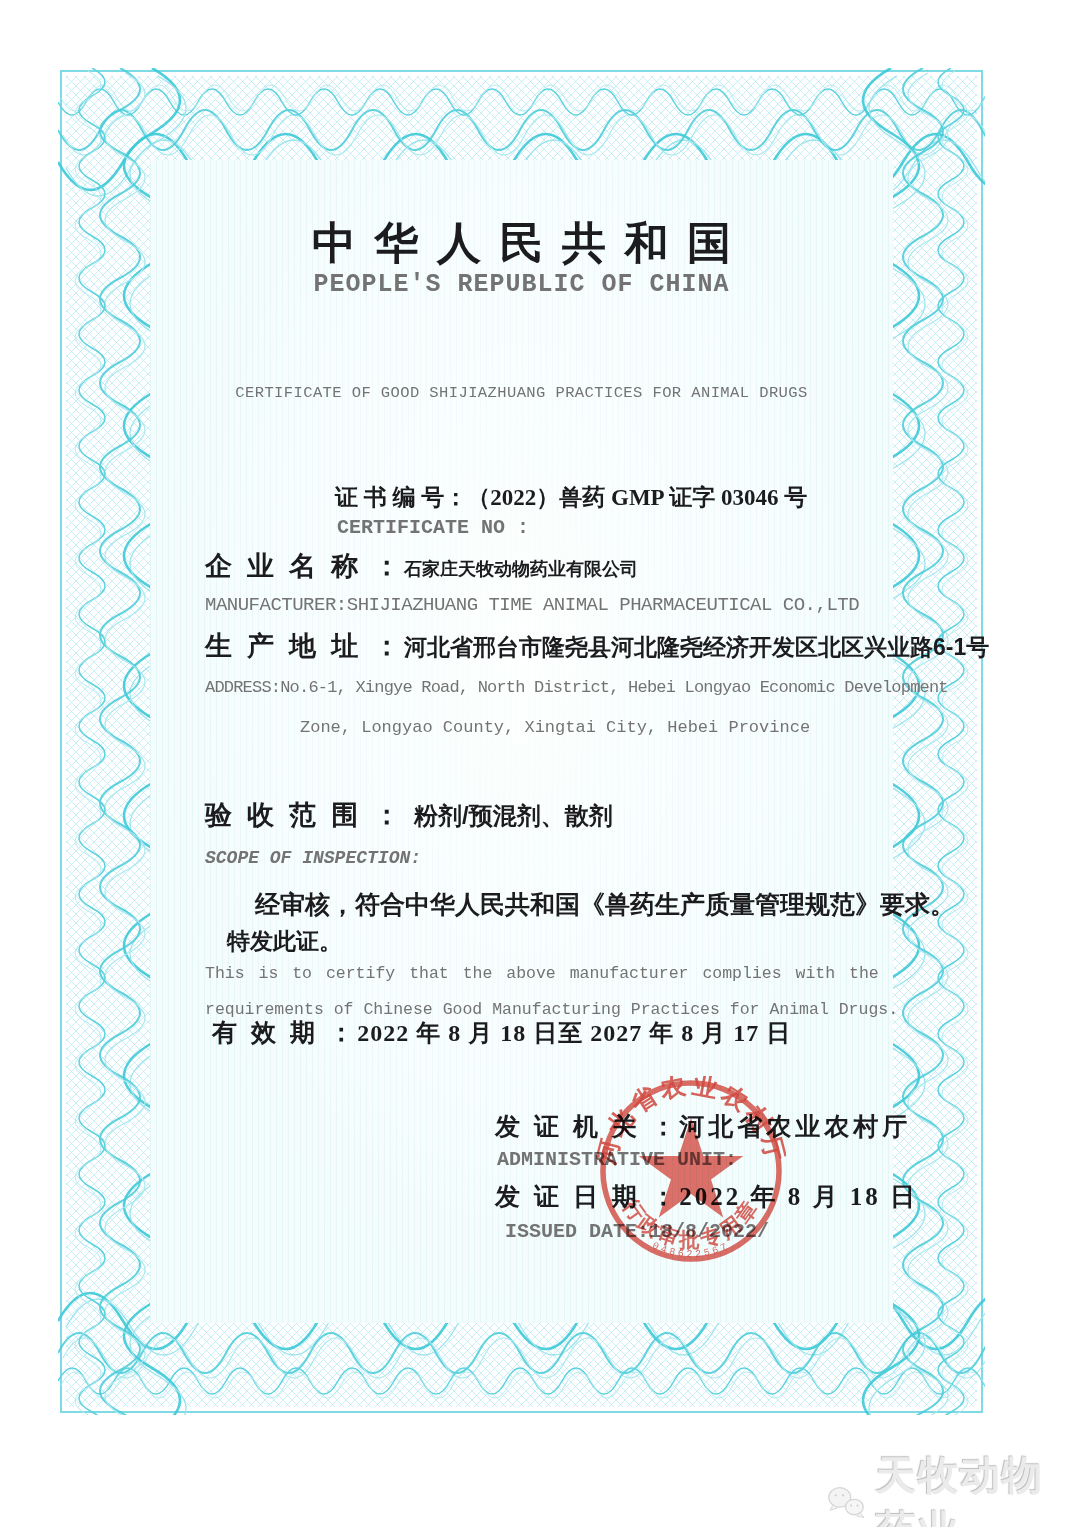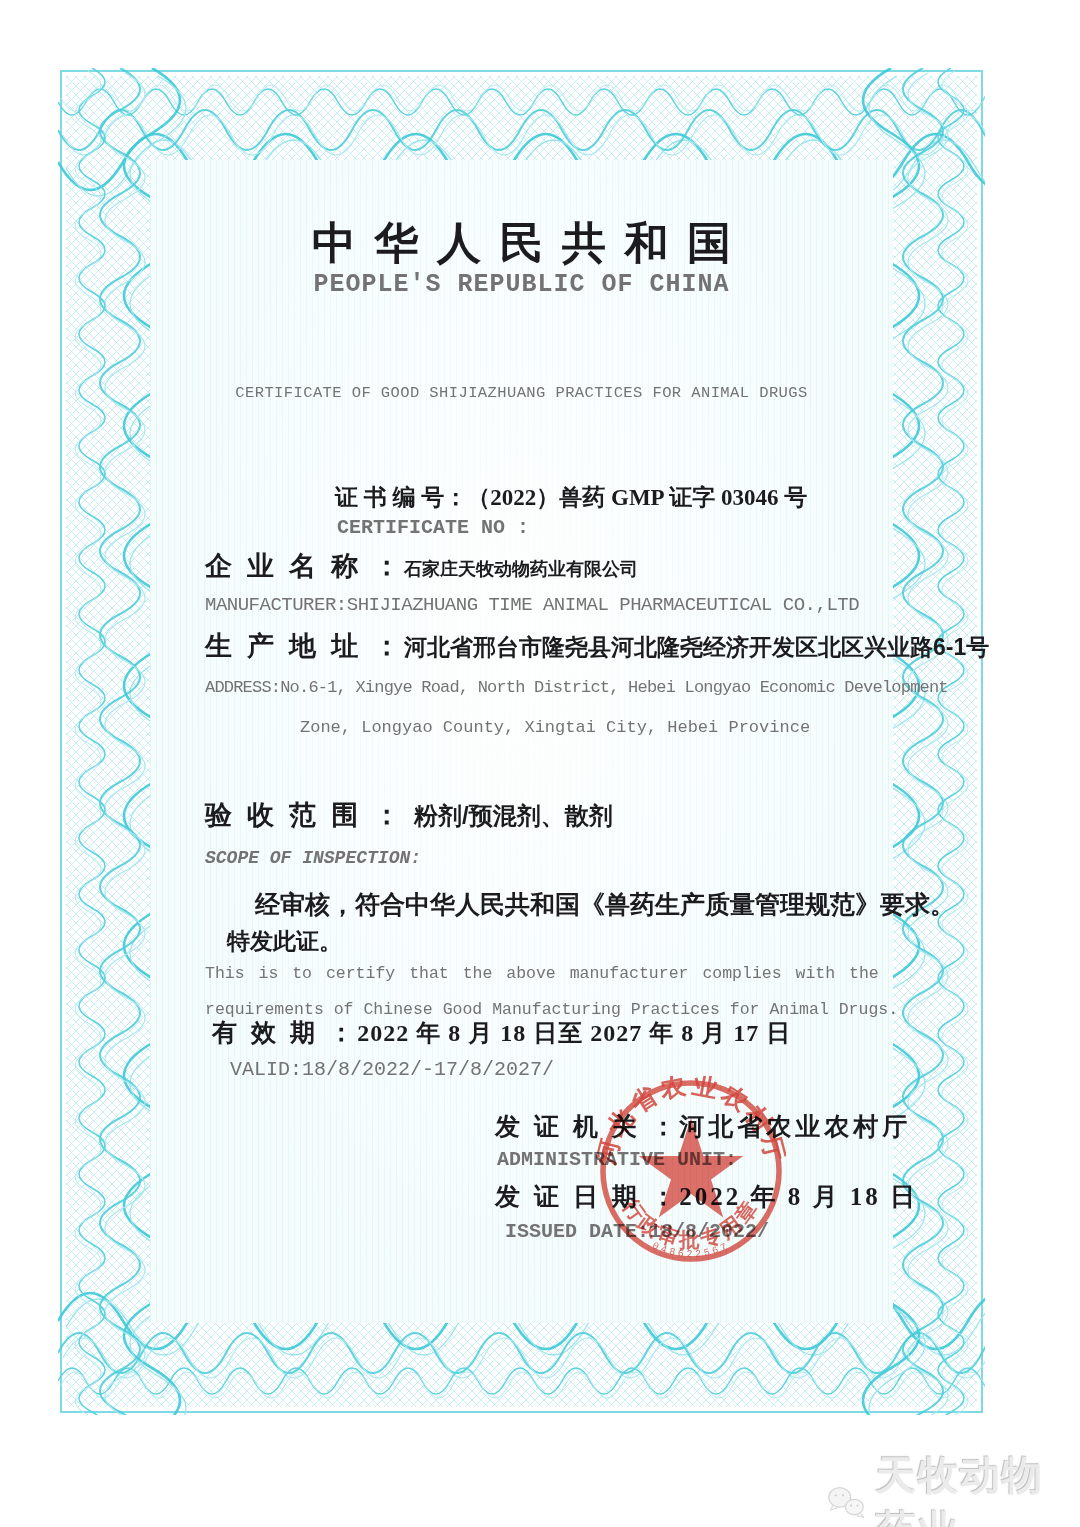--- a/index.html
+++ b/index.html
@@ -143,21 +143,20 @@
     <div class="line mono l-scope-en">SCOPE OF INSPECTION:</div>
 
     <div class="line cn l-stmt-cn1">经审核，符合中华人民共和国《兽药生产质量管理规范》要求。</div>
     <div class="line cn l-stmt-cn2">特发此证。</div>
     <div class="line mono l-stmt-en1">This is to certify that the above manufacturer complies with the</div>
     <div class="line mono l-stmt-en2">requirements of Chinese Good Manufacturing Practices for Animal Drugs.</div>
 
     <div class="line l-valid-cn">
       <span class="hei cnlabel">有 效 期 ：</span><span class="cn cnvalue">2022 年 8 月 18 日至 2027 年 8 月 17 日</span>
     </div>
-    <div class="line mono l-valid-en">VALID:18/8/2022/-17/8/2027/</div>
 
     <div class="line l-auth-cn">
       <span class="hei cnlabel">发 证 机 关 ：</span><span class="hei cnvalue">河北省农业农村厅</span>
     </div>
     <div class="line mono l-auth-en">ADMINISTRATIVE UNIT:</div>
     <div class="line l-date-cn">
       <span class="hei cnlabel">发 证 日 期 ：</span><span class="cn cnvalue">2022 年 8 月 18 日</span>
     </div>
     <div class="line mono l-date-en">ISSUED DATE:18/8/2022/</div>
 

